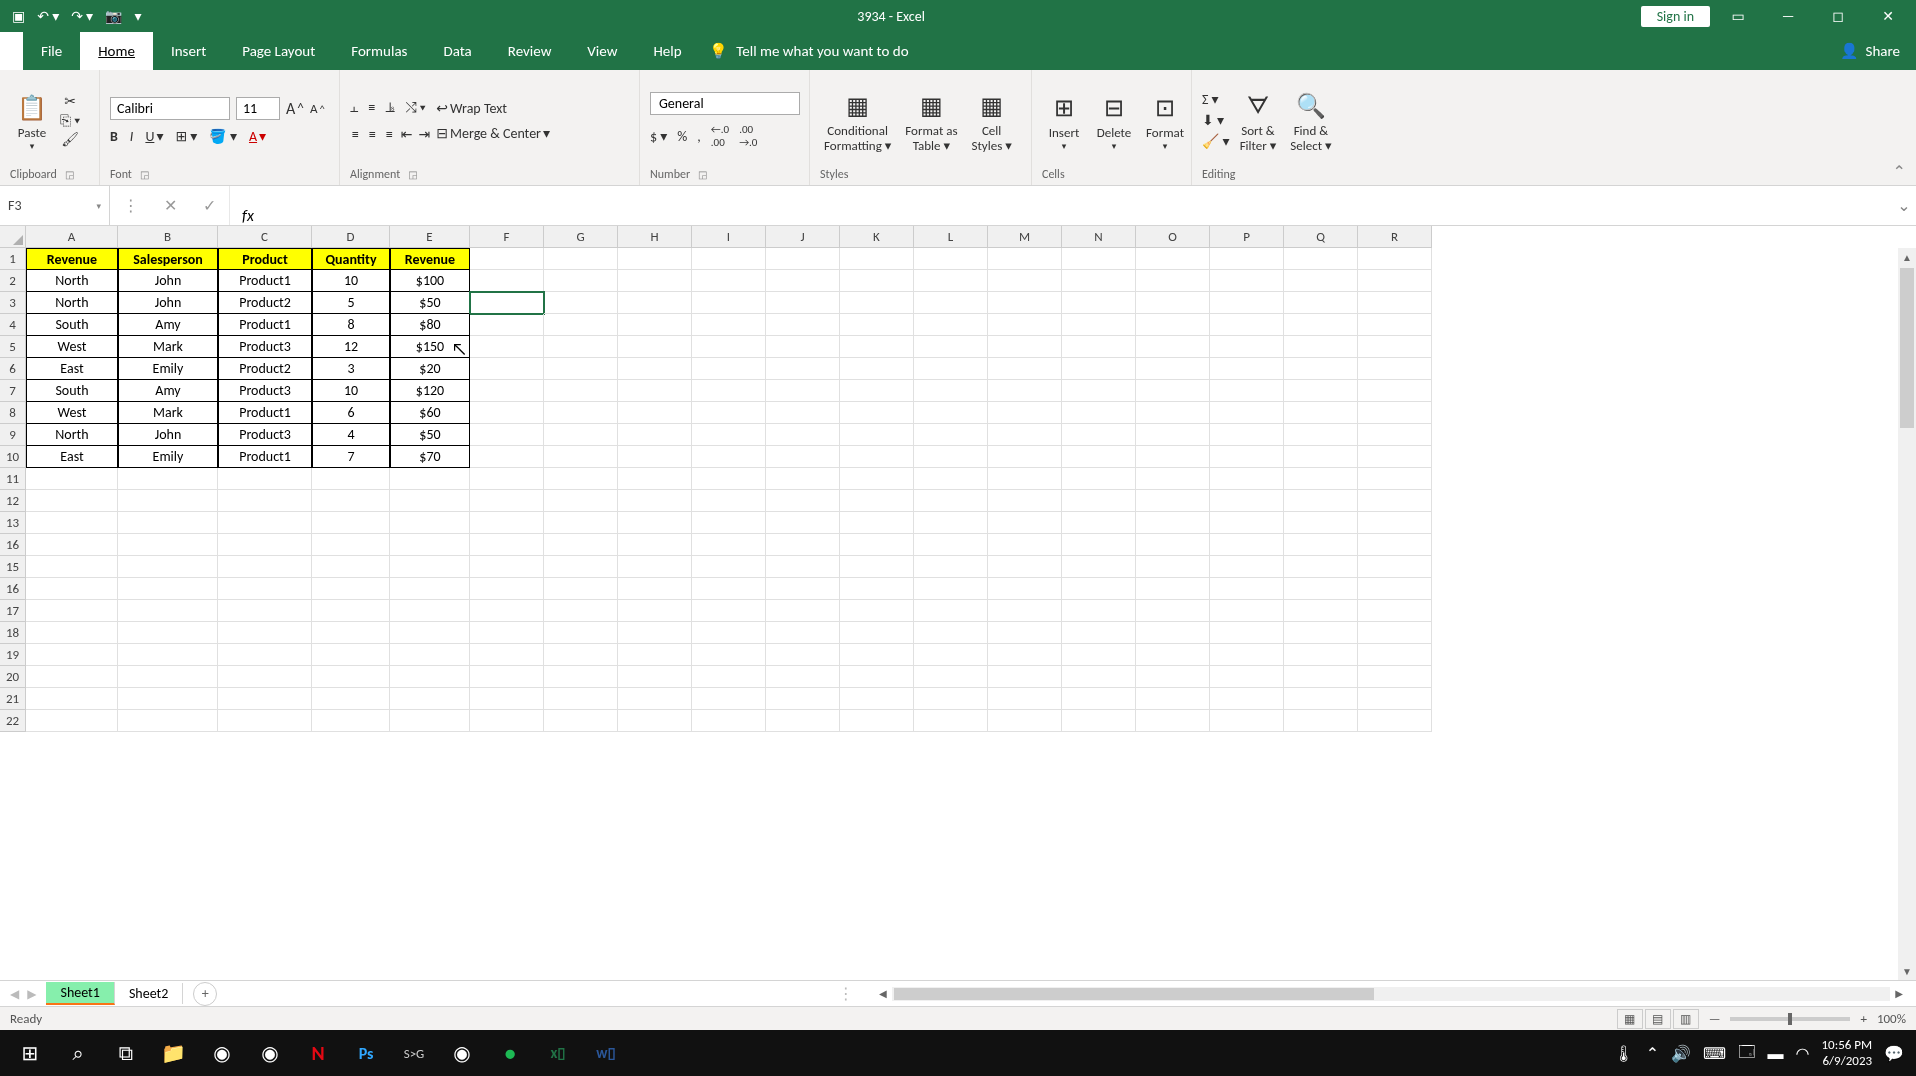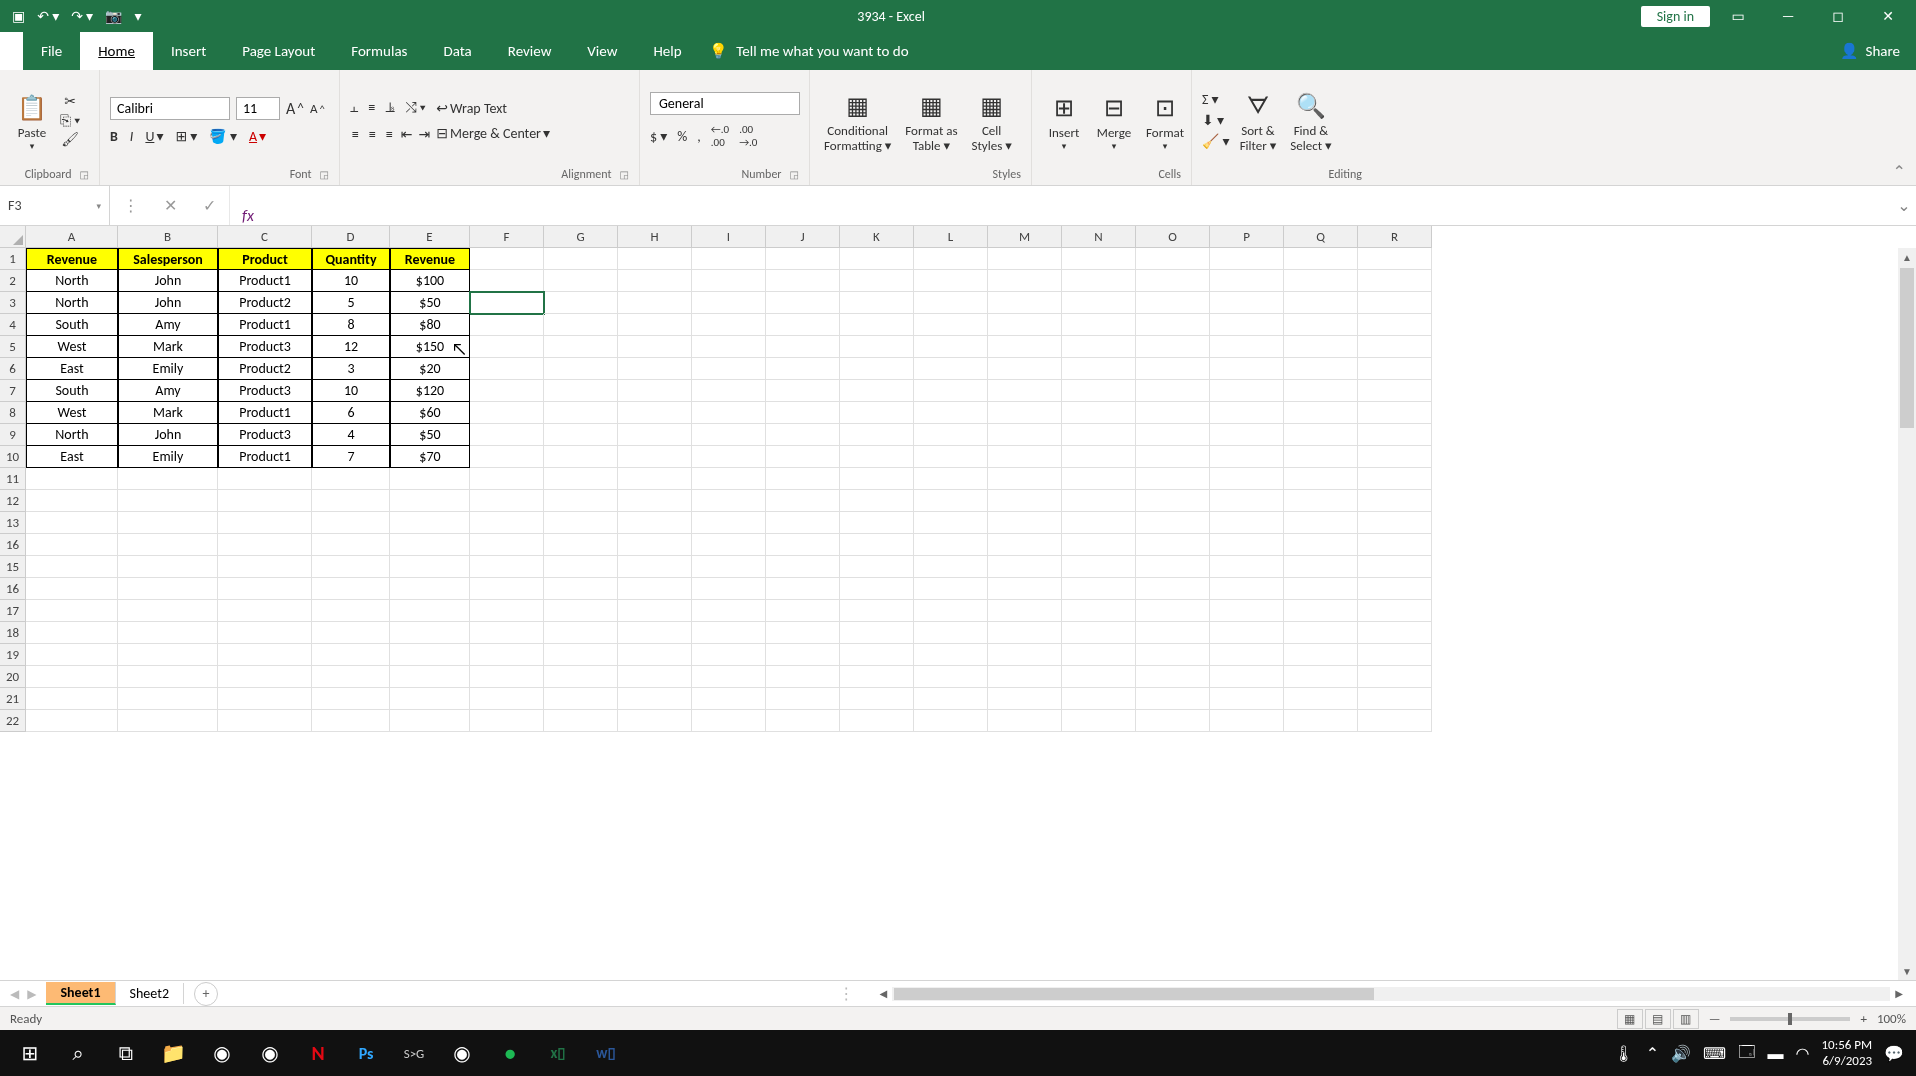--- a/index.html
+++ b/index.html
@@ -18,37 +18,37 @@
 .tabs { background: #217346; height: 38px; display: flex; align-items: stretch; color: #fff; margin-left: 23px; }
 .tab { padding: 0 18px; display: flex; align-items: center; font-size: 15px; cursor: pointer; }
 .tab.active { background: #fff; color: #000000; text-decoration: underline; }
 .tab.file { color: #fff; }
 .tell-me { display: flex; align-items: center; gap: 8px; margin-left: 10px; font-size: 15px; }
 .share { margin-left: auto; display: flex; align-items: center; gap: 6px; padding: 0 16px; font-size: 15px; }
 
 
 .ribbon { background: #f3f2f1; height: 116px; display: flex; border-bottom: 1px solid #d4d4d4; }
 .group { border-right: 1px solid #e1dfdd; padding: 4px 10px 2px 10px; display: flex; flex-direction: column; justify-content: space-between; }
-.group-label { font-size: 12px; color: #666; text-align: center; padding-bottom: 2px; display: flex; justify-content: flex-end; gap: 8px; align-items: center; margin-left: 20px; }
+.group-label { font-size: 12px; color: #666; text-align: center; padding-bottom: 2px; display: flex; justify-content: flex-start; gap: 8px; align-items: center; }
 .group-content { flex: 1; display: flex; align-items: center; gap: 6px; }
 .vstack { display: flex; flex-direction: column; gap: 4px; align-items: center; }
 .hstack { display: flex; flex-direction: row; gap: 6px; align-items: center; }
 .rb-btn { background: transparent; border: none; cursor: pointer; font-size: 14px; color: #333; display: flex; align-items: center; gap: 2px; }
 .font-select { border: 1px solid #ababab; background: #fff; padding: 2px 6px; font-size: 14px; width: 120px; }
 .font-size-select { border: 1px solid #ababab; background: #fff; padding: 2px 6px; font-size: 14px; width: 44px; }
 .num-select { border: 1px solid #ababab; background: #fff; padding: 2px 8px; font-size: 14px; width: 150px; }
 .vbtn { display: flex; flex-direction: column; align-items: center; font-size: 13px; line-height: 1.15; color: #333; cursor: pointer; padding: 0 4px; }
 .vbtn .vico { width: 36px; height: 36px; display: flex; align-items: center; justify-content: center; font-size: 24px; }
 .launcher { font-size: 10px; color: #888; }
 
 
 .formula-bar { height: 40px; display: flex; align-items: stretch; border-bottom: 1px solid #d4d4d4; }
 .name-box { width: 110px; border-right: 1px solid #d4d4d4; display: flex; align-items: center; padding: 0 8px; font-size: 14px; justify-content: space-between; color: #444; }
 .fb-btns { width: 120px; display: flex; align-items: center; justify-content: space-around; border-right: 1px solid #e8e8e8; color: #999; }
-.fx-lbl { width: 36px; display: flex; align-items: center; justify-content: center; font-style: italic; color: #701a75; margin-top: 20px; }
+.fx-lbl { width: 36px; display: flex; align-items: center; justify-content: center; font-style: italic; color: #000000; margin-top: 20px; }
 .formula-input { flex: 1; border: none; outline: none; padding: 0 8px; font-size: 14px; }
 .fb-expand { width: 24px; display: flex; align-items: center; justify-content: center; color: #888; }
 
 
 .grid-area { flex: 1; display: flex; flex-direction: column; overflow: hidden; position: relative; }
 .grid-scroll { flex: 1; overflow: hidden; display: flex; }
 .grid-inner { display: flex; flex-direction: column; }
 .col-hdrs { display: flex; height: 22px; }
 .corner { width: 26px; background: #f0f0f0; border-right: 1px solid #ccc; border-bottom: 1px solid #ccc; display: flex; align-items: flex-end; justify-content: flex-end; padding: 2px;}
 .corner svg { width: 10px; height: 10px; }
@@ -59,21 +59,21 @@
 .cell.hdr { background: #ffff00; font-weight: bold; border: 1px solid #000; justify-content: center; }
 .cell.data { border-right: 1px solid #000; border-bottom: 1px solid #000; border-left: 1px solid #000; justify-content: center; }
 .vscroll { position: absolute; right: 0; top: 22px; bottom: 0; width: 18px; background: #f0f0f0; display: flex; flex-direction: column; }
 .vscroll .arrow { height: 18px; display: flex; align-items: center; justify-content: center; color: #666; font-size: 10px; }
 .vscroll .thumb { height: 160px; background: #cdcdcd; margin: 2px; }
 
 
 .sheet-tabs { height: 26px; display: flex; align-items: center; background: #fff; border-top: 1px solid #d4d4d4; }
 .sheet-nav { display: flex; gap: 8px; padding: 0 10px; color: #bbb; font-size: 12px; }
 .sheet-tab { padding: 2px 14px; font-size: 14px; border-right: 1px solid #d4d4d4; cursor: pointer; }
-.sheet-tab.active { border-bottom: 2px solid #22c55e; font-weight: bold; background: #fdba74; }
+.sheet-tab.active { border-bottom: 2px solid #f97316; font-weight: normal; background: #86efac; }
 .add-sheet { width: 24px; height: 24px; border: 1px solid #ccc; border-radius: 50%; display: flex; align-items: center; justify-content: center; margin-left: 10px; color: #666; font-size: 14px; }
 .hscroll { flex: 1; margin: 0 8px 0 20px; display: flex; align-items: center; }
 .hscroll .arrow { width: 18px; display: flex; align-items: center; justify-content: center; color: #666; font-size: 10px; }
 .hscroll .track { flex: 1; height: 14px; background: #f0f0f0; position: relative; }
 .hscroll .thumb { position: absolute; left: 2px; width: 480px; top: 1px; bottom: 1px; background: #cdcdcd; }
 
 
 .status-bar { height: 24px; background: #f3f2f1; display: flex; align-items: center; font-size: 13px; color: #555; padding: 0 10px; border-top: 1px solid #d4d4d4; }
 .status-right { margin-left: auto; display: flex; align-items: center; gap: 10px; }
 .view-btns { display: flex; gap: 2px; }
@@ -257,21 +257,21 @@
 
   <div class="group" style="width:160px">
     <div class="group-content">
       <div class="vbtn">
         <div class="vico">⊞</div>
         <span>Insert</span>
         <span style="font-size:9px">▾</span>
       </div>
       <div class="vbtn">
         <div class="vico">⊟</div>
-        <span>Merge</span>
+        <span>Delete</span>
         <span style="font-size:9px">▾</span>
       </div>
       <div class="vbtn">
         <div class="vico">⊡</div>
         <span>Format</span>
         <span style="font-size:9px">▾</span>
       </div>
     </div>
     <div class="group-label">
         <span>Cells</span>

